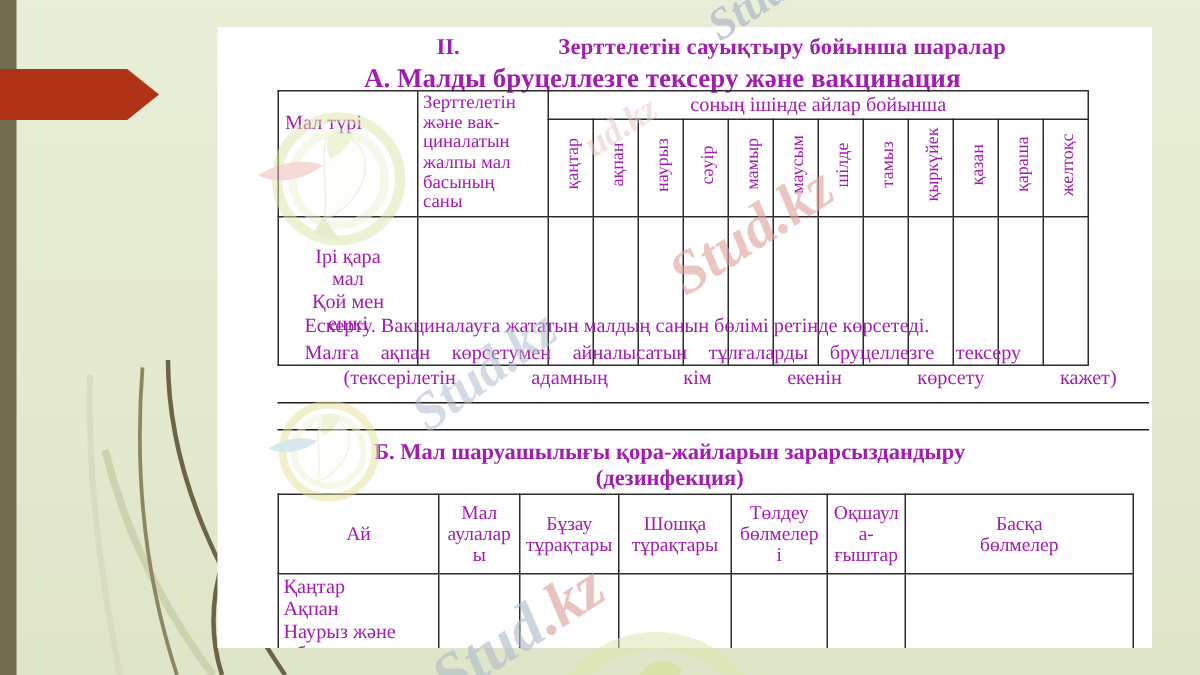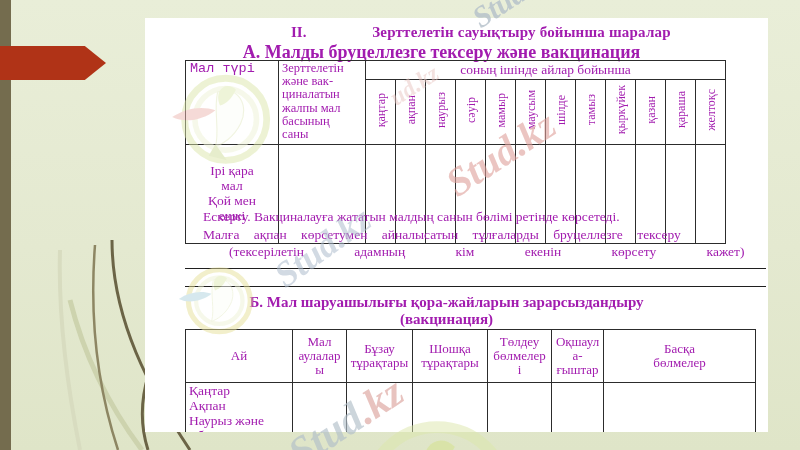--- a/index.html
+++ b/index.html
@@ -22,21 +22,21 @@
   }
   .abs { position:absolute; }
   .title-row { top:6px; left:0; width:623px; height:20px; }
   .title-numeral { position:absolute; left:146px; top:0; font-weight:bold; font-size:15px; }
   .title-main { position:absolute; left:170px; right:40px; top:0; text-align:center; font-weight:bold; font-size:15px; letter-spacing:.2px; }
   .subtitle-a { top:24px; left:20px; right:50px; text-align:center; font-weight:bold; font-size:18px; }
 
   table { border-collapse:collapse; table-layout:fixed; }
   .tblA { position:absolute; left:40px; top:42px; }
   .tblA th, .tblA td { border:1.4px solid #2c2c2c; padding:0; font-weight:normal; }
-  .tblA .c-top { vertical-align:top; text-align:left; padding:1px 4px; font-size:13.5px; line-height:14px;font-family:Liberation Mono, monospace; }
+  .tblA .c-top { vertical-align:top; text-align:left; padding:14px 4px; font-size:13.5px; line-height:14px; }
   .tblA .c-wrap { vertical-align:top; text-align:left; padding:1px 3px; font-size:12.5px; line-height:13.2px; }
   .tblA .months-group { height:18px; text-align:center; font-size:13.5px; }
   .month-cell { height:64px; text-align:center; vertical-align:middle; }
   .vtext { display:inline-block; writing-mode:vertical-rl; transform:rotate(180deg); font-size:12px; line-height:12px; white-space:nowrap; }
   .tblA .body-cell { height:62px; vertical-align:top; text-align:center; padding:18px 4px; font-size:13.5px; line-height:15px; }
 
   .pre { white-space:pre-line; }
 
   .note { top:190px; left:40px; width:578px; font-size:13.5px; line-height:17.5px; }
   .note-l1 { text-indent:18px; }
@@ -160,21 +160,21 @@
     <div class="abs note">
       <div class="note-l1">Ескерту. Вакциналауға жататын малдың санын бөлімі ретінде көрсетеді.</div>
       <div class="note-l2">Малға ақпан көрсетумен айналысатын тұлғаларды бруцеллезге тексеру</div>
       <div class="note-l3">(тексерілетін адамның кім екенін көрсету кажет)</div>
     </div>
 
     <div class="abs rule rule1"></div>
     <div class="abs rule rule2"></div>
 
     <div class="abs subtitle-b1">Б. Мал шаруашылығы қора-жайларын зарарсыздандыру</div>
-    <div class="abs subtitle-b2">(вакцинация)</div>
+    <div class="abs subtitle-b2">(дезинфекция)</div>
 
     <table class="tblB">
       <colgroup>
         <col style="width:107px">
           <col style="width:54px">
           <col style="width:66px">
           <col style="width:75px">
         <col style="width:64px">
           <col style="width:52px">
           <col style="width:152px">

